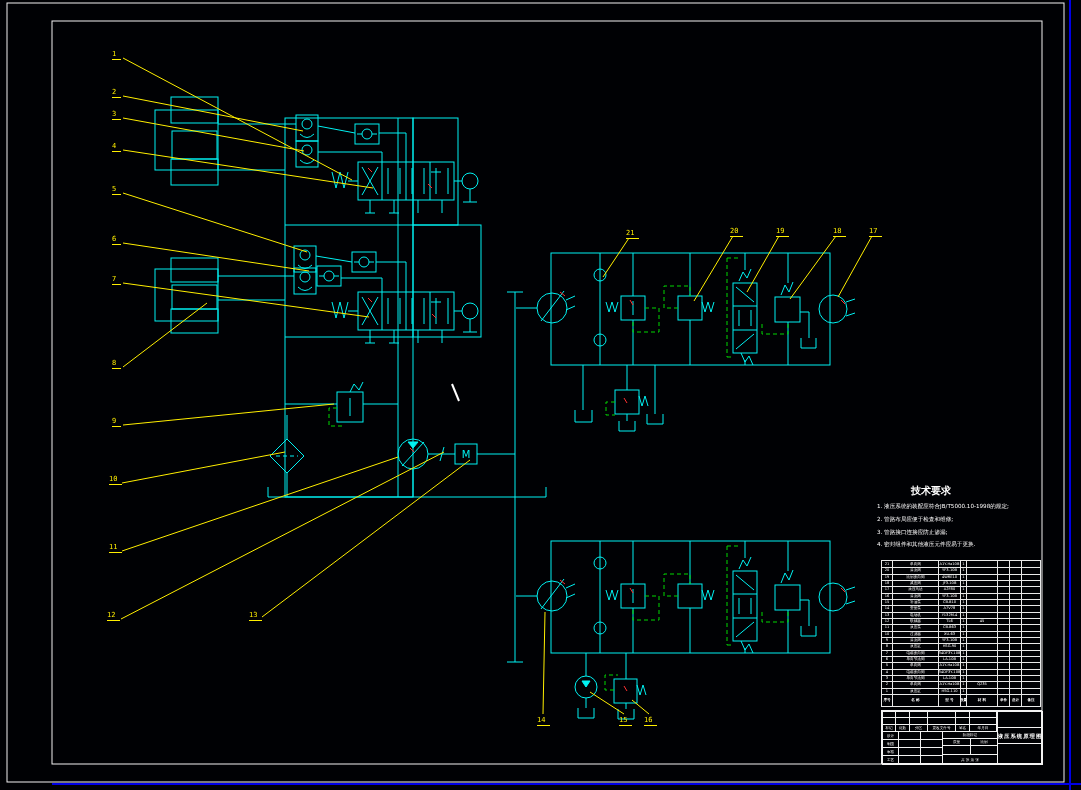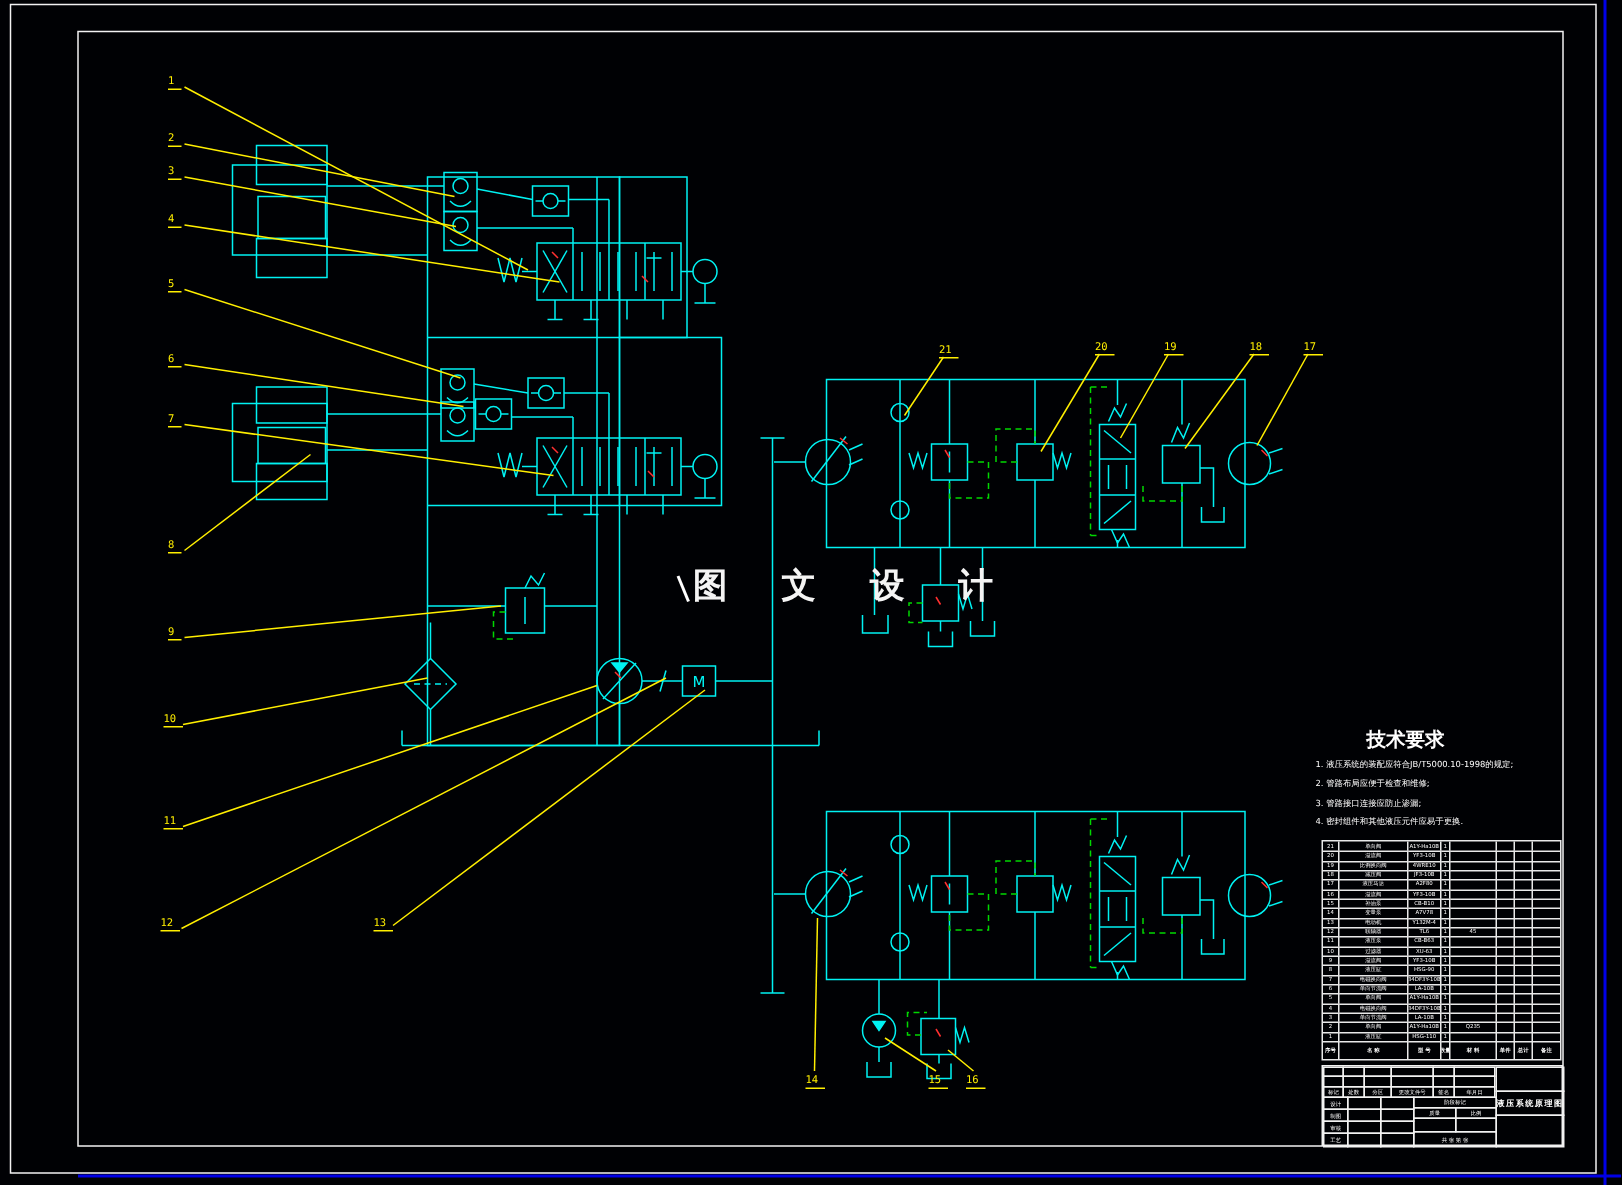--- a/index.html
+++ b/index.html
@@ -4,21 +4,21 @@
 <style>
   html,body{margin:0;padding:0;background:#000;}
   #canvas{position:relative;width:1081px;height:790px;background:#000104;overflow:hidden;
           font-family:"DejaVu Sans", sans-serif;}
   svg{position:absolute;left:0;top:0;}
   .balloon{position:absolute;color:#ffef00;font-size:7px;line-height:8px;
            border-bottom:1px solid #ffef00;padding:0 5px 1px 0;font-family:"DejaVu Sans Mono",monospace;}
   .watermark{position:absolute;left:462px;top:375px;color:#f4f4f4;font-size:23px;font-weight:bold;
              letter-spacing:14px;white-space:nowrap;font-family:"DejaVu Serif",serif;}
   .notes{position:absolute;left:877px;top:484px;width:156px;color:#fff;}
-  .notes .nt{font-size:13px;font-weight:bold;margin:0 0 2px 34px;}
+  .notes .nt{font-size:10px;font-weight:bold;margin:0 0 2px 34px;}
   .notes .ni{font-size:5.6px;line-height:12.8px;white-space:nowrap;overflow:hidden;}
   .bom{position:absolute;left:881px;top:560px;width:160px;height:147px;
        border:1px solid #e9e9e9;box-sizing:border-box;display:flex;flex-direction:column;color:#fff;}
   .bom-row{flex:1;display:grid;grid-template-columns:11px 46px 22px 6px 31px 12px 12px 1fr;min-height:0;}
   .bom-row.hd{flex:0 0 12px;font-weight:bold;}
   .bom-row>div{border-right:1px solid #e9e9e9;border-top:1px solid #e9e9e9;font-size:3.6px;
        line-height:5px;overflow:hidden;white-space:nowrap;display:flex;align-items:center;justify-content:center;}
   .bom-row>div:last-child{border-right:none;}
   .bom-row:first-child>div{border-top:none;}
   .tb{position:absolute;left:881px;top:710px;width:161px;height:54px;border:1px solid #f2f2f2;
@@ -300,21 +300,20 @@
         <line x1="624" y1="714" x2="590" y2="692"></line>
         <line x1="649" y1="714" x2="632" y2="700"></line>
         <line x1="872" y1="236" x2="838" y2="297"></line>
         <line x1="836" y1="236" x2="790" y2="299"></line>
         <line x1="779" y1="236" x2="747" y2="292"></line>
         <line x1="733" y1="236" x2="694" y2="301"></line>
         <line x1="629" y1="238" x2="603" y2="277"></line>
       </g>
   </svg>
 
-  <div class="watermark">图 文 设 计</div>
 
   <div class="notes">
     <div class="nt">技术要求</div>
     <div class="ni">1. 液压系统的装配应符合JB/T5000.10-1998的规定;</div>
     <div class="ni">2. 管路布局应便于检查和维修;</div>
     <div class="ni">3. 管路接口连接应防止渗漏;</div>
     <div class="ni">4. 密封组件和其他液压元件应易于更换.</div>
   </div>
 
   <div class="bom" id="bomTable">

